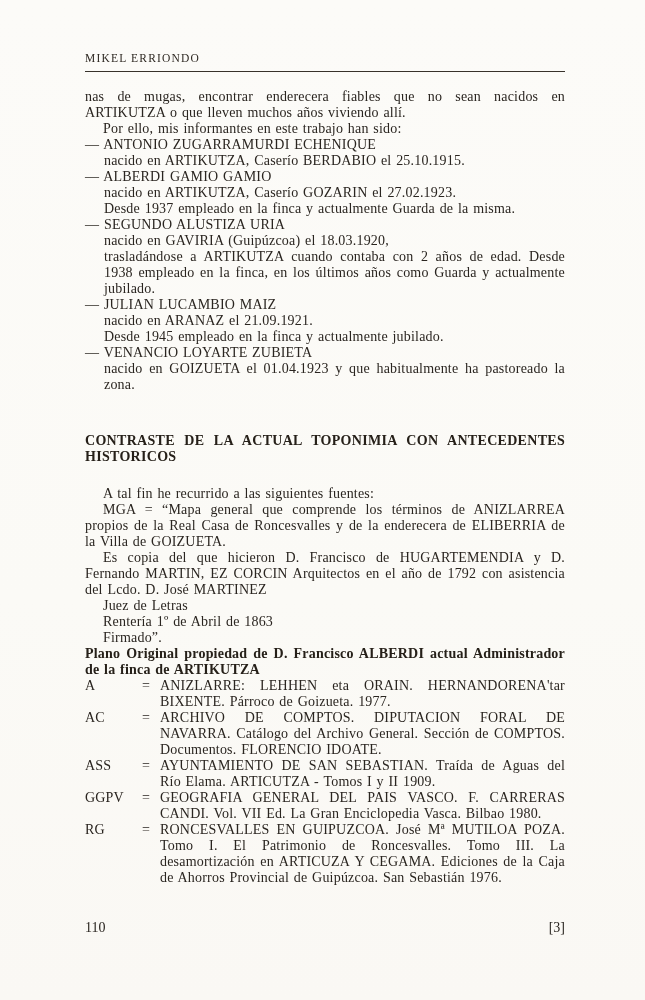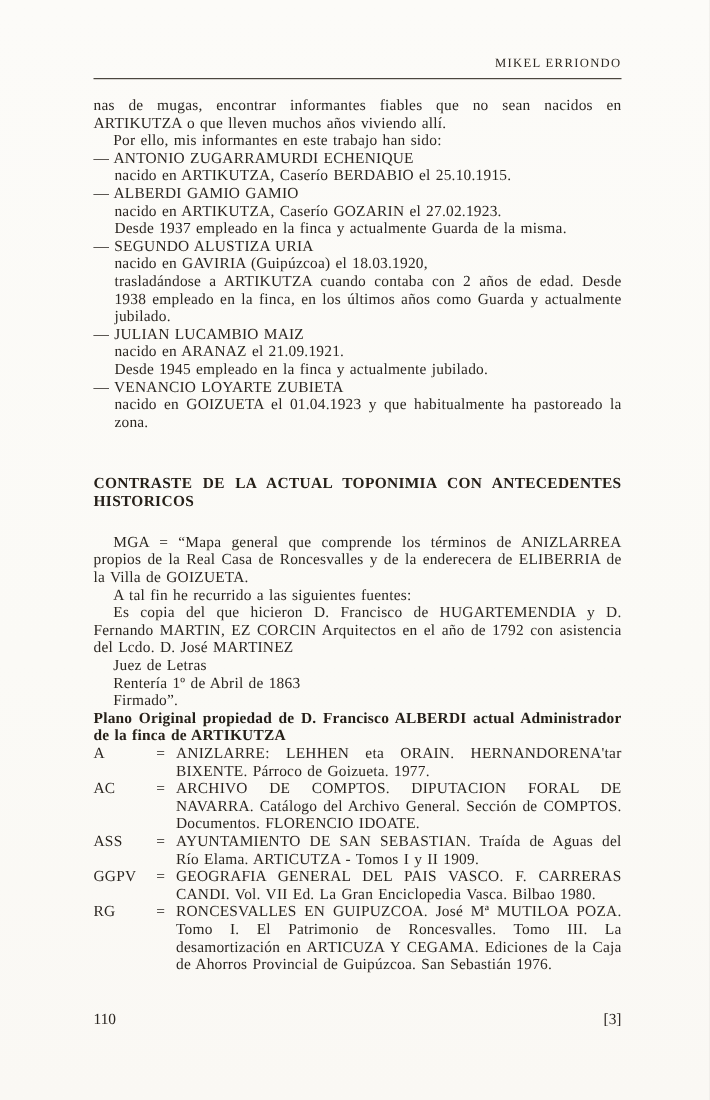--- a/index.html
+++ b/index.html
@@ -14,21 +14,21 @@
     margin:0 auto;
     background:linear-gradient(180deg,#fcfbf8 0%,#fbfaf6 60%,#faf8f4 100%);
     color:#2a2520;
     overflow:hidden;
   }
   .running-head{
     position:absolute;
     left:85px;
     top:52px;
     width:480px;
-    text-align:right;
+    text-align:left;
     font-size:11.5px;
     letter-spacing:1.2px;
     color:#2e2822;
     padding-bottom:7px;
     border-bottom:1.5px solid #38322b;
   }
   .content{
     position:absolute;
     left:85px;
     top:89px;
@@ -69,21 +69,21 @@
 </style>
 </head>
 <body>
 
 <div class="page">
 
   <div class="running-head">MIKEL ERRIONDO</div>
 
   <div class="content">
 
-    <div>nas de mugas, encontrar informantes fiables que no sean nacidos en ARTIKUTZA o que lleven muchos años viviendo allí.</div>
+    <div>nas de mugas, encontrar enderecera fiables que no sean nacidos en ARTIKUTZA o que lleven muchos años viviendo allí.</div>
     <div class="para-indent">Por ello, mis informantes en este trabajo han sido:</div>
 
     <div class="informant">
       <div class="name-line"><span>—</span> <span>ANTONIO ZUGARRAMURDI ECHENIQUE</span></div>
       <div>nacido en ARTIKUTZA, Caserío BERDABIO el 25.10.1915.</div>
     </div>
 
     <div class="informant">
       <div class="name-line"><span>—</span> <span>ALBERDI GAMIO GAMIO</span></div>
       <div>nacido en ARTIKUTZA, Caserío GOZARIN el 27.02.1923.</div>
@@ -102,22 +102,22 @@
       <div>Desde 1945 empleado en la finca y actualmente jubilado.</div>
     </div>
 
     <div class="informant">
       <div class="name-line"><span>—</span> <span>VENANCIO LOYARTE ZUBIETA</span></div>
       <div>nacido en GOIZUETA el 01.04.1923 y que habitualmente ha pastoreado la zona.</div>
     </div>
 
     <div class="section-heading">CONTRASTE DE LA ACTUAL TOPONIMIA CON ANTECEDENTES HISTORICOS</div>
 
+    <div class="para-indent">A tal fin he recurrido a las siguientes fuentes:</div>
     <div class="para-indent">MGA = “Mapa general que comprende los términos de ANIZLARREA propios de la Real Casa de Roncesvalles y de la enderecera de ELIBERRIA de la Villa de GOIZUETA.</div>
-    <div class="para-indent">A tal fin he recurrido a las siguientes fuentes:</div>
     <div class="para-indent">Es copia del que hicieron D. Francisco de HUGARTEMENDIA y D. Fernando MARTIN, EZ CORCIN Arquitectos en el año de 1792 con asistencia del Lcdo. D. José MARTINEZ</div>
 
     <div class="sig-line">Juez de Letras</div>
     <div class="sig-line">Rentería 1º de Abril de 1863</div>
     <div class="sig-line">Firmado”.</div>
 
     <div class="bold-para">Plano Original propiedad de D. Francisco ALBERDI actual Administrador de la finca de ARTIKUTZA</div>
 
     <div class="glossary">
       <div class="gloss-row">

